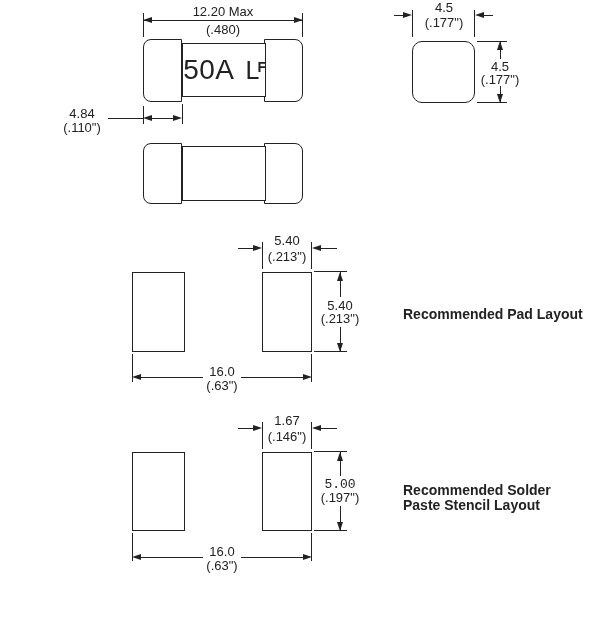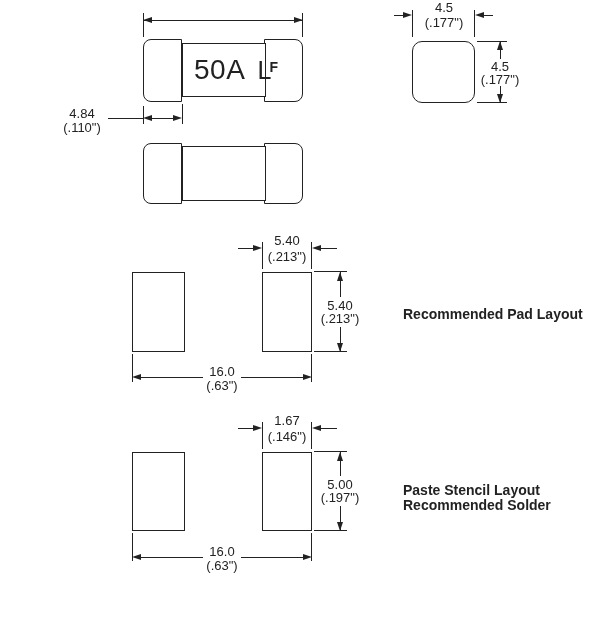--- a/index.html
+++ b/index.html
@@ -14,21 +14,21 @@
   .v{ position:absolute; width:1px; background:var(--ink); }
   .al{ position:absolute; width:0; height:0; border-top:3px solid transparent; border-bottom:3px solid transparent; border-right:9px solid var(--ink); }
   .ar{ position:absolute; width:0; height:0; border-top:3px solid transparent; border-bottom:3px solid transparent; border-left:9px solid var(--ink); }
   .au{ position:absolute; width:0; height:0; border-left:3px solid transparent; border-right:3px solid transparent; border-bottom:9px solid var(--ink); }
   .ad{ position:absolute; width:0; height:0; border-left:3px solid transparent; border-right:3px solid transparent; border-top:9px solid var(--ink); }
   .part{ position:absolute; border:1.5px solid var(--ink); box-sizing:border-box; background:#fff; }
   .dimtxt{ position:absolute; font-size:13px; line-height:13px; text-align:center; color:var(--ink); font-weight:500; letter-spacing:0; }
   .lbl{ position:absolute; font-size:14px; line-height:15px; font-weight:700; color:var(--ink);margin-left:31px; }
   .note{ position:absolute; font-size:14.5px; font-weight:700; color:var(--ink); }
   
-  .markrow{ position:absolute; left:182px; top:43px; width:84px; height:54px; display:flex; align-items:center; justify-content:space-between;padding-left:12px; }
+  .markrow{ position:absolute; left:182px; top:43px; width:84px; height:54px; display:flex; align-items:center; justify-content:flex-end; }
   .amp{ font-size:28px; font-weight:500; letter-spacing:0.5px; }
   .lf{ margin-left:11px; white-space:nowrap; }
   .lf .l{ font-size:25px; font-weight:500; }
   .lf .f{ font-size:14px; font-weight:600; position:relative; top:-7px; margin-left:-2px; }
 </style>
 </head>
 <body>
 
 <div id="stage">
 
@@ -38,20 +38,22 @@
   <div class="markrow">
     <span class="amp">50A</span>
     <span class="lf"><span class="l">L</span><span class="f">F</span></span>
   </div>
 
   <div class="v" style="left:143px;top:13px;height:24px;"></div>
   <div class="v" style="left:302px;top:13px;height:24px;"></div>
   <div class="h" style="left:143px;top:20px;width:160px;"></div>
   <div class="al" style="left:143px;top:17px;"></div>
   <div class="ar" style="left:294px;top:17px;"></div>
+  <div class="dimtxt" style="left:163px;top:5px;width:120px;background:#fff;">12.20 Max</div>
+  <div class="dimtxt" style="left:163px;top:23px;width:120px;">(.480)</div>
 
   <div class="dimtxt" style="left:56px;top:107px;width:52px;">4.84</div>
   <div class="dimtxt" style="left:56px;top:121px;width:52px;">(.110")</div>
   <div class="h" style="left:108px;top:118px;width:35px;"></div>
   <div class="v" style="left:143px;top:106px;height:18px;"></div>
   <div class="v" style="left:182px;top:104px;height:20px;"></div>
   <div class="h" style="left:152px;top:118px;width:22px;"></div>
   <div class="al" style="left:143px;top:115px;"></div>
   <div class="ar" style="left:173px;top:115px;"></div>
 
@@ -121,30 +123,30 @@
   <div class="al" style="left:312px;top:425px;"></div>
   <div class="dimtxt" style="left:257px;top:414px;width:60px;">1.67</div>
   <div class="dimtxt" style="left:257px;top:430px;width:60px;">(.146")</div>
 
   <div class="h" style="left:314px;top:451px;width:33px;"></div>
   <div class="h" style="left:314px;top:530px;width:33px;"></div>
   <div class="v" style="left:340px;top:452px;height:24px;"></div>
   <div class="v" style="left:340px;top:506px;height:25px;"></div>
   <div class="au" style="left:337px;top:452px;"></div>
   <div class="ad" style="left:337px;top:522px;"></div>
-  <div class="dimtxt" style="left:313px;top:478px;width:54px;">5.00</div>
+  <div class="dimtxt" style="left:313px;top:478px;width:54px;font-family:Liberation Mono, monospace;">5.00</div>
   <div class="dimtxt" style="left:313px;top:491px;width:54px;">(.197")</div>
 
   <div class="v" style="left:132px;top:533px;height:28px;"></div>
   <div class="v" style="left:311px;top:533px;height:28px;"></div>
   <div class="h" style="left:141px;top:557px;width:62px;"></div>
   <div class="h" style="left:241px;top:557px;width:62px;"></div>
   <div class="al" style="left:132px;top:554px;"></div>
   <div class="ar" style="left:303px;top:554px;"></div>
   <div class="dimtxt" style="left:192px;top:545px;width:60px;">16.0</div>
   <div class="dimtxt" style="left:192px;top:559px;width:60px;">(.63")</div>
   <div class="lbl" style="left:372px;top:483px;">
+    <div>Recommended Solder</div>
     <div>Paste Stencil Layout</div>
-    <div>Recommended Solder</div>
   </div>
 
 
 </div>
 
 </body></html>

